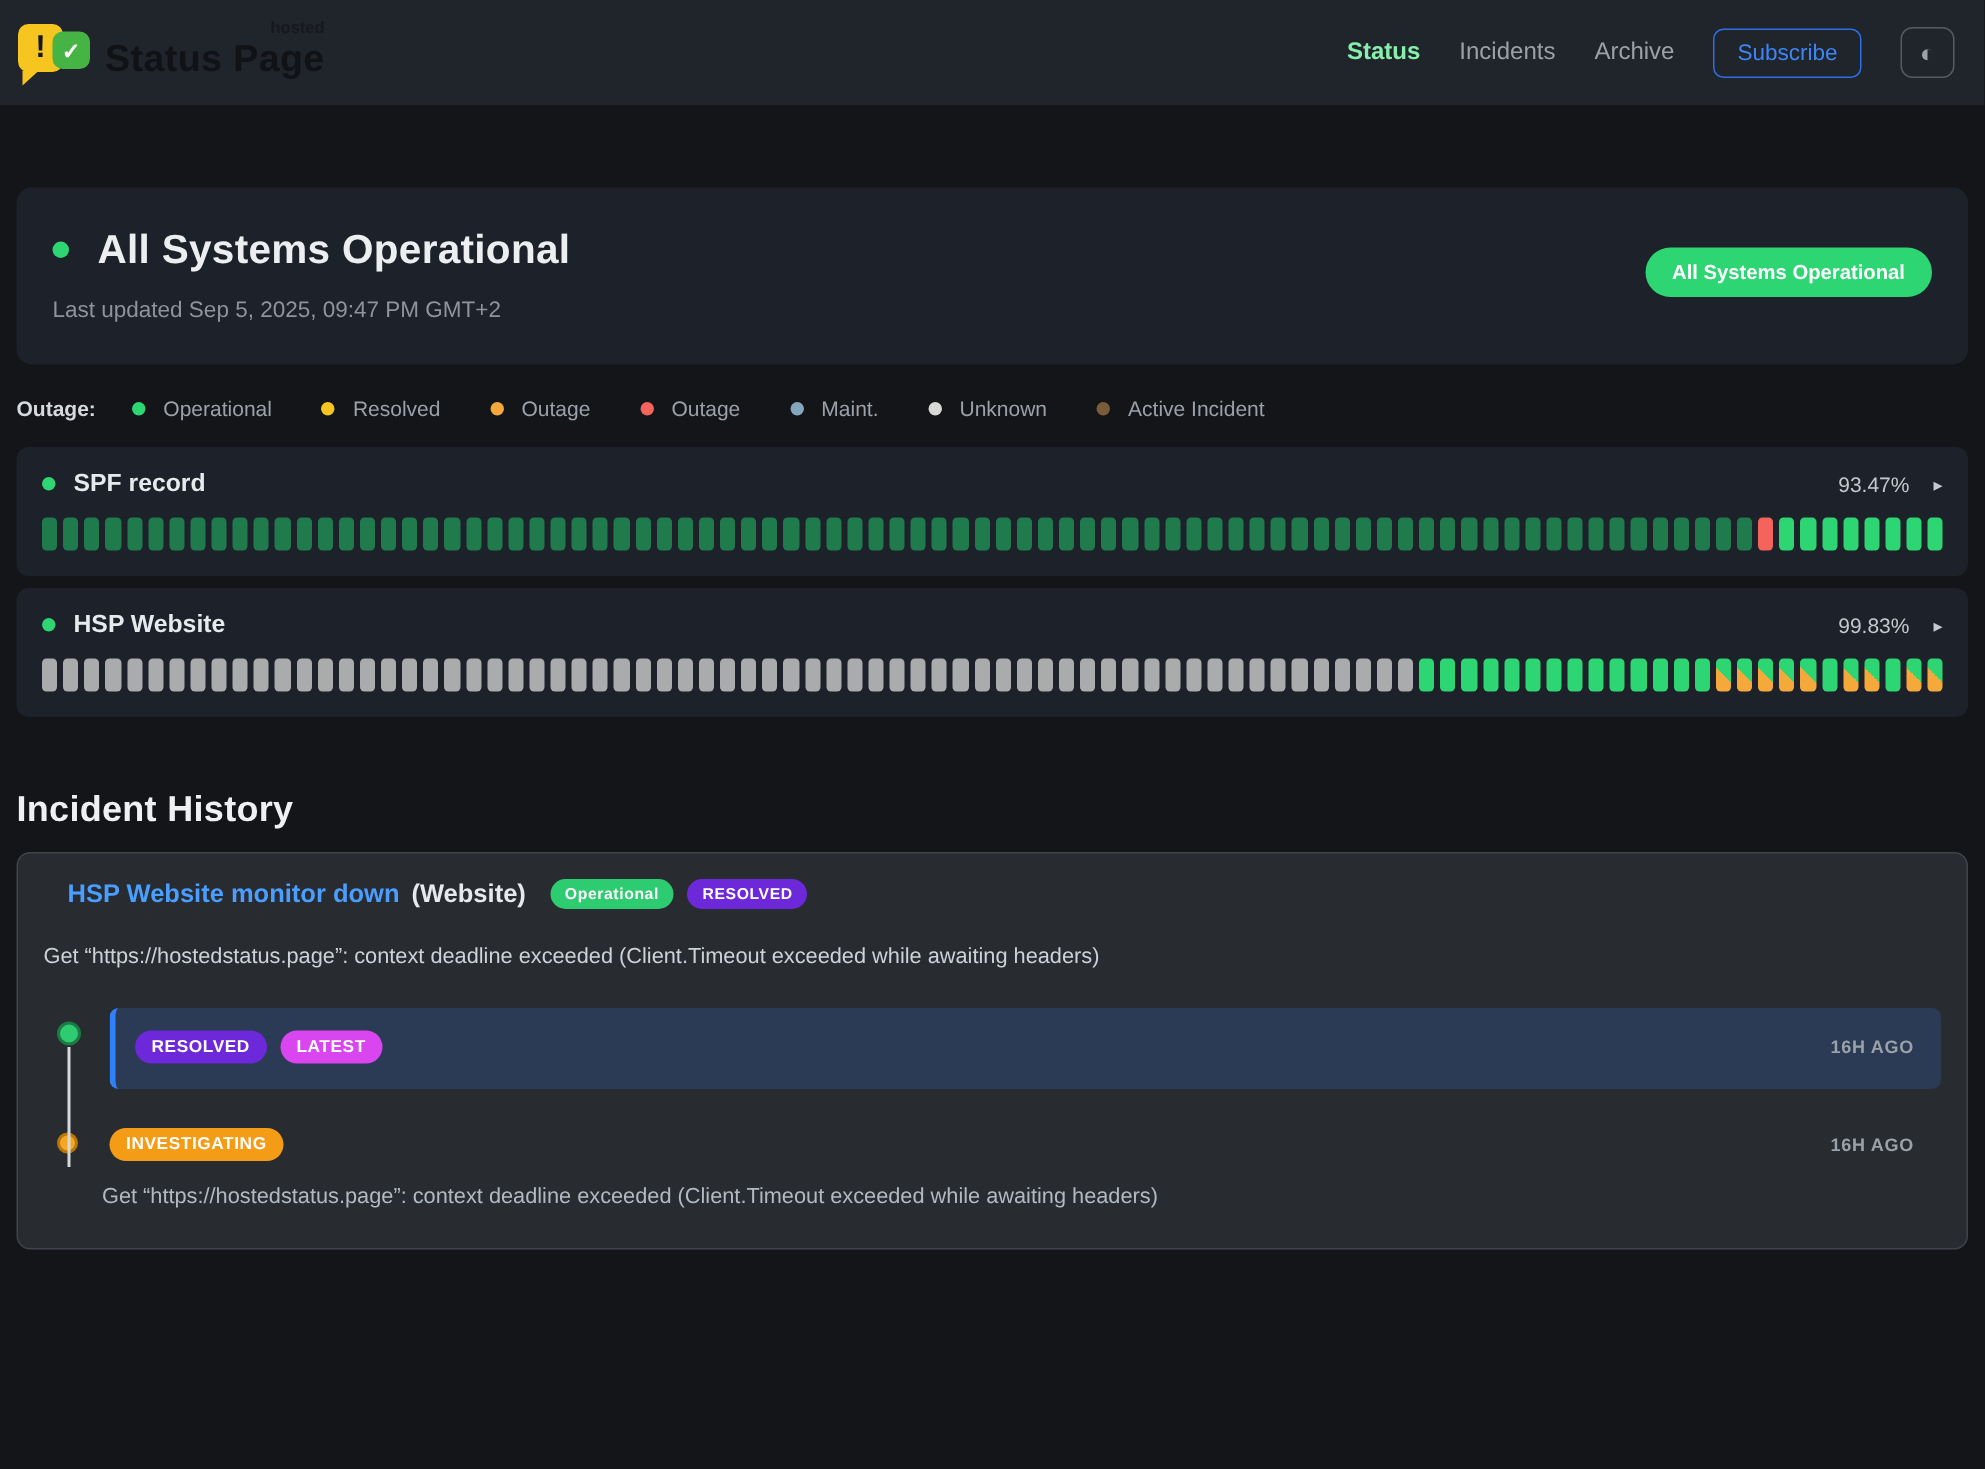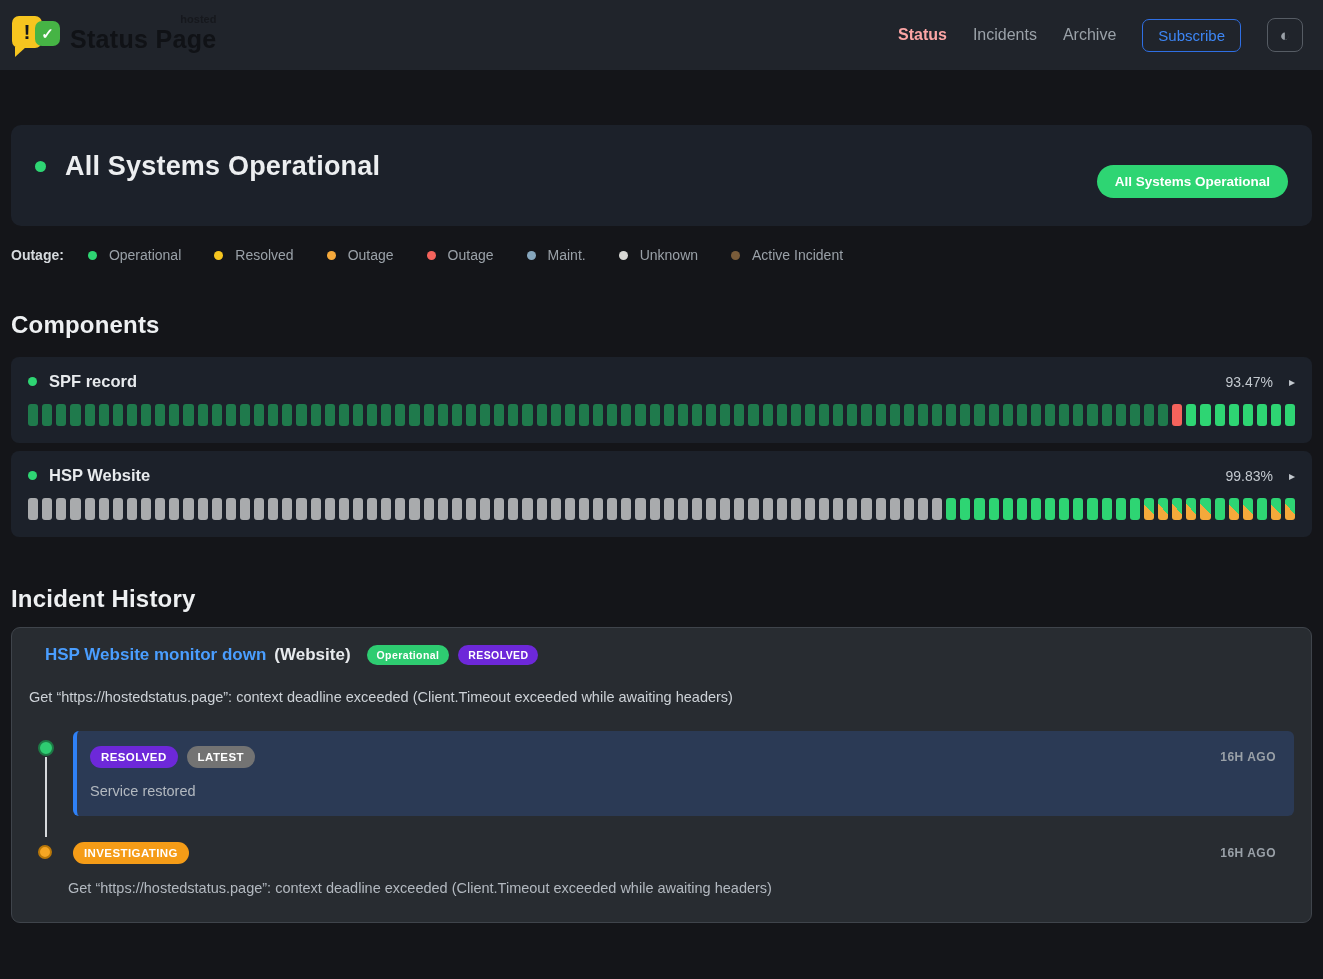--- a/index.html
+++ b/index.html
@@ -40,21 +40,21 @@
     width: 25px; height: 25px;
     background: #46b445; border-radius: 7px;
     display: flex; align-items: center; justify-content: center;
     color: #ffffff; font-weight: 800; font-size: 15px;
   }
   .logo-name { position: relative; padding-top: 8px; }
   .logo-title { font-size: 25px; font-weight: 800; color: #101216; letter-spacing: 0.3px; }
   .logo-hosted { position: absolute; top: -4px; right: 0; font-size: 11px; color: #16181d; font-weight: 600; }
   .nav { display: flex; align-items: center; gap: 26px; }
   .nav-item { font-size: 16px; color: #9aa1a8; text-decoration: none; cursor: pointer; }
-  .nav-item.active { color: #fca5a5; font-weight: 600; }
+  .nav-item.active { color: #86efac; font-weight: 600; }
   .subscribe-btn {
     background: transparent; border: 1px solid #2f6fe4; color: #3d86f5;
     font-size: 15px; padding: 7px 15px; border-radius: 7px; cursor: pointer;
     font-family: inherit;
   }
   .theme-toggle {
     width: 36px; height: 34px; border: 1px solid #565c64; background: transparent;
     border-radius: 8px; color: #9aa1a8; font-size: 17px; line-height: 1;
     cursor: pointer; display: flex; align-items: center; justify-content: center;
   }
@@ -121,21 +121,21 @@
   .incident-title { color: #4a9eff; font-size: 17px; font-weight: 700; text-decoration: none; cursor: pointer; }
   .incident-component { color: #e7eaed; font-size: 17px; font-weight: 600; margin-right: 8px; }
   .badge {
     display: inline-block; color: #ffffff; font-weight: 700;
     border-radius: 999px; letter-spacing: 0.4px; white-space: nowrap;
   }
   .badge.sm { font-size: 10.5px; padding: 4px 10px; }
   .badge.md { font-size: 11.5px; padding: 5px 11px; }
   .badge-green-bright { background: #2ecc71; }
   .badge-green { background: #6d28d9; }
-  .badge-blue { background: #737373; }
+  .badge-blue { background: #d946ef; }
   .badge-orange { background: #f59c17; }
   .incident-meta { margin-top: 9px; font-size: 13.5px; color: #8d949c; }
   .incident-meta b { color: #c6ccd2; font-weight: 700; }
   .incident-desc { margin-top: 24px; font-size: 14.5px; color: #cdd2d7; }
   
   .timeline { position: relative; margin-top: 26px; }
   .tl-line { position: absolute; left: 16px; top: 26px; width: 2px; height: 80px; background: #d6d9dc; }
   .update-row { display: flex; align-items: flex-start; }
   .update-row + .update-row { margin-top: 26px; }
   .update-dot-col { width: 44px; flex: 0 0 auto; display: flex; justify-content: flex-start; padding-left: 9px; }
@@ -184,20 +184,21 @@
 </header>
 
 <main class="main">
 
   <section class="overall-card">
     <div class="overall-left">
       <div class="overall-title-row">
         <span class="overall-dot"></span>
         <span class="overall-title">All Systems Operational</span>
       </div>
+      <div class="overall-updated">Last updated Sep 5, 2025, 09:47 PM GMT+2</div>
     </div>
     <span class="overall-badge">All Systems Operational</span>
   </section>
 
   <div class="legend">
     <span class="legend-title">Outage:</span>
     <span id="legend-items" style="display:inline-flex;align-items:center;">
         <span class="legend-item">
     <span class="legend-dot" style="background: rgb(46, 213, 115);"></span>
     <span class="legend-label">Operational</span>
@@ -222,21 +223,20 @@
     <span class="legend-dot" style="background: rgb(216, 216, 213);"></span>
     <span class="legend-label">Unknown</span>
   </span>
         <span class="legend-item">
     <span class="legend-dot" style="background: rgb(122, 92, 58);"></span>
     <span class="legend-label">Active Incident</span>
   </span>
       </span>
   </div>
 
-  <h2 class="section-heading">Components</h2>
 
   <div id="component-list">
       <section class="component-card">
     <div class="component-head">
       <span class="component-name-wrap">
         <span class="component-dot" style="background: rgb(46, 213, 115);"></span>
         <span class="component-name">SPF record</span>
       </span>
       <span class="component-right">
         <span class="component-uptime">93.47%</span>
@@ -464,21 +464,20 @@
       <span class="update-dot green"></span>
     </div>
     <div class="update-content latest">
       <div class="update-head">
         <span class="update-badges">
                   <span class="badge md badge-green">RESOLVED</span>
                   <span class="badge md badge-blue">LATEST</span>
                 </span>
         <span class="update-time">16H AGO</span>
       </div>
-      <div class="update-message">Service restored</div>
     </div>
   </div>
           <div class="update-row">
     <div class="update-dot-col">
       <span class="update-dot orange"></span>
     </div>
     <div class="update-content plain">
       <div class="update-head">
         <span class="update-badges">
                   <span class="badge md badge-orange">INVESTIGATING</span>

